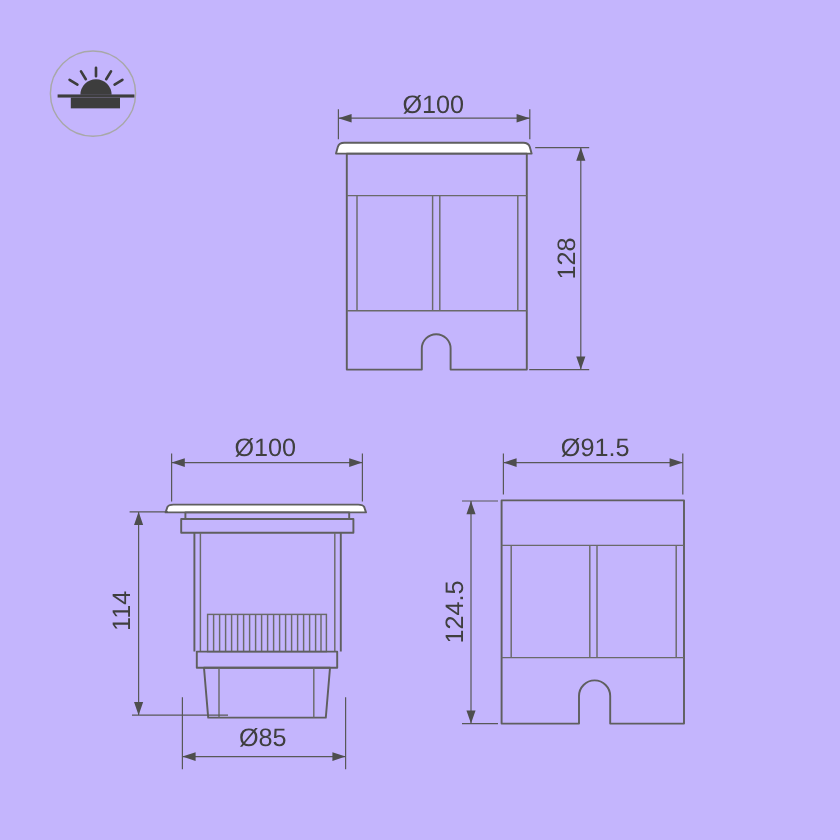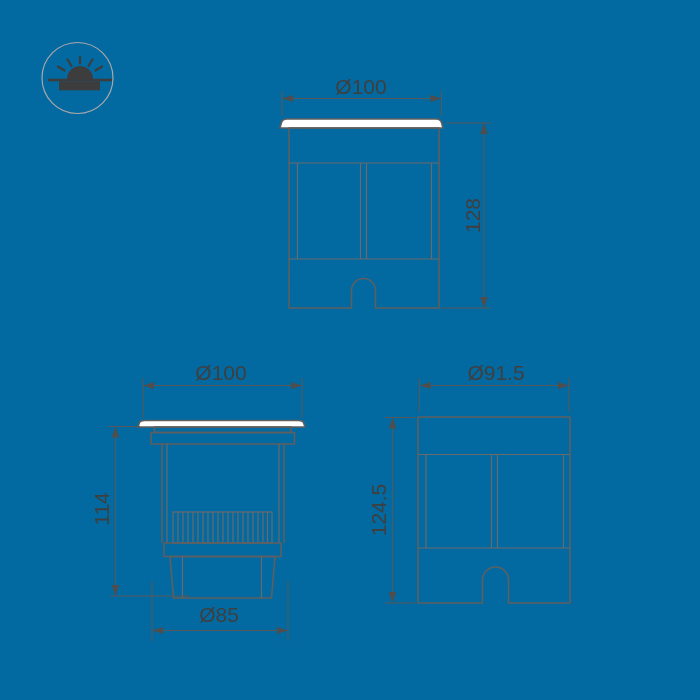--- a/index.html
+++ b/index.html
@@ -1,19 +1,19 @@
 <!DOCTYPE html>
 <html><head>
 <meta charset="utf-8">
 <style>
   html,body{margin:0;padding:0;}
   .page{
     position:relative;
     width:700px;height:700px;
-    background:#0369a1;
+    background:#c4b5fd;
     overflow:hidden;
     font-family:"Liberation Sans", sans-serif;
   }
   svg{position:absolute;left:0;top:0;}
   .outline{fill:none;stroke:#5f5f5f;stroke-width:1.6;stroke-linejoin:round;}
   .outline-fill{fill:#ffffff;stroke:#5f5f5f;stroke-width:1.6;stroke-linejoin:round;}
   .thin{fill:none;stroke:#6a6a6a;stroke-width:1.2;}
   .dim{fill:none;stroke:#585858;stroke-width:1;}
   .arrow{fill:#4e4e4e;stroke:none;}
   .icon-stroke{fill:none;stroke:#3d3d3d;stroke-width:2.2;stroke-linecap:round;}

